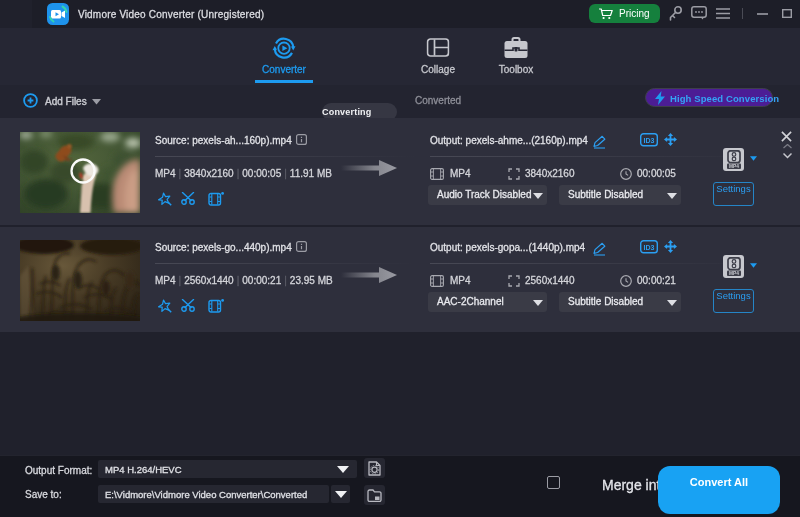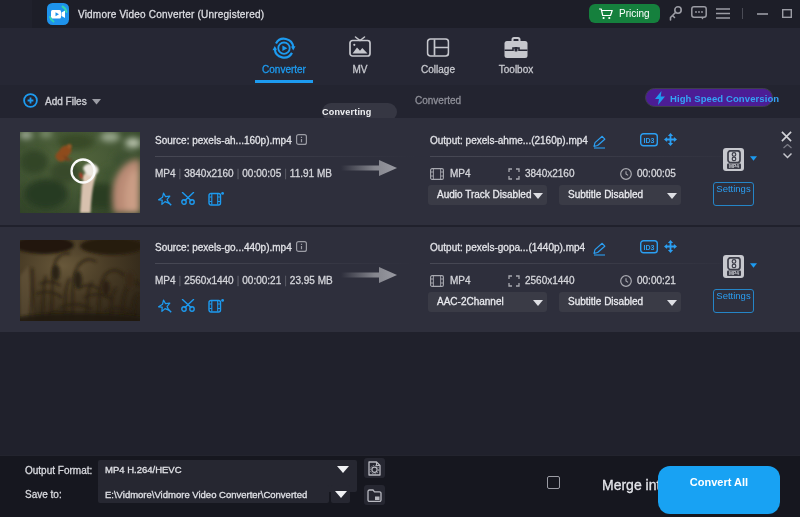--- a/index.html
+++ b/index.html
@@ -120,29 +120,20 @@
       <svg width="24" height="24" viewBox="0 0 24 24">
         <circle cx="12" cy="12.2" r="5.7" stroke="#1d9bf0" stroke-width="1.8" fill="none"></circle>
         <path d="M10.4 9.5 L15.4 12.2 L10.4 14.9 Z" fill="#1d9bf0"></path>
         <path d="M4 7.5 A9.2 9.2 0 0 1 21.2 11.2" stroke="#1d9bf0" stroke-width="2.2" fill="none"></path>
         <path d="M19 10.6 L23.5 10.2 L21.2 14.5 Z" fill="#1d9bf0"></path>
         <path d="M20 16.9 A9.2 9.2 0 0 1 2.8 13.2" stroke="#1d9bf0" stroke-width="2.2" fill="none"></path>
         <path d="M5 13.8 L0.5 14.2 L2.8 9.9 Z" fill="#1d9bf0"></path>
       </svg>
       <div class="lbl">Converter</div>
     </div>
-    <div class="tab" id="tab-mv" style="left:325px">
-      <svg width="22" height="21" viewBox="0 0 22 21">
-        <path d="M6.5 1 L11 4.5 L15.5 1" stroke="#c6c7cd" stroke-width="1.5" fill="none" stroke-linecap="round"></path>
-        <rect x="1" y="4.5" width="20" height="15.5" rx="2.5" stroke="#c6c7cd" stroke-width="1.7" fill="none"></rect>
-        <circle cx="5.3" cy="8.8" r="1.1" fill="#c6c7cd"></circle>
-        <path d="M3.5 17.5 L8 11.5 L11 14.8 L13.3 12 L18.5 17.5 Z" fill="#c6c7cd"></path>
-      </svg>
-      <div class="lbl">MV</div>
-    </div>
     <div class="tab" id="tab-collage" style="left:403px">
       <svg width="23" height="19" viewBox="0 0 23 19" style="top:10px">
         <rect x="1" y="1" width="21" height="17" rx="3" stroke="#c6c7cd" stroke-width="1.7" fill="none"></rect>
         <path d="M8 1.5 V17.5 M8 9.5 H22" stroke="#c6c7cd" stroke-width="1.7" fill="none"></path>
       </svg>
       <div class="lbl">Collage</div>
     </div>
     <div class="tab" id="tab-toolbox" style="left:481px">
       <svg width="25" height="21" viewBox="0 0 25 21" style="top:9px">
         <path d="M9 4 V2.5 A1.5 1.5 0 0 1 10.5 1 H14.5 A1.5 1.5 0 0 1 16 2.5 V4" stroke="#c6c7cd" stroke-width="2" fill="none"></path>
@@ -440,21 +431,21 @@
       </div>
       <svg class="fmtcaret" style="top:36px" width="7" height="5" viewBox="0 0 9 6">
           <path d="M0 0 L4.5 6 L9 0 Z" fill="#1d9bf0"></path>
         </svg>
       <div class="settings" style="top:62px">Settings</div>
     </div>
   </div>
 
   <div id="bottombar">
     <div class="blbl" style="top:9px">Output Format:</div>
-    <div class="bbox" style="left:98px;top:4px;width:259px;height:32px">
+    <div class="bbox" style="left:98px;top:4px;width:259px;height:18px">
       <span style="position:absolute;left:7px;top:4px">MP4 H.264/HEVC</span>
       <svg style="position:absolute;left:239px;top:6px" width="12" height="7" viewBox="0 0 12 7">
           <path d="M0 0 L6 7 L12 0 Z" fill="#f0f1f4"></path>
         </svg>
     </div>
     <div class="bbtn" style="top:2px">
       <svg style="position:absolute;left:4px;top:2.5px" width="13" height="15" viewBox="0 0 13 15">
         <path d="M1 1 H8.5 L12 4.5 V14 H1 Z" stroke="#b8b9c0" stroke-width="1.3" fill="none" stroke-linejoin="round"></path>
         <path d="M8.5 1 V4.5 H12" stroke="#b8b9c0" stroke-width="1.1" fill="none"></path>
         <circle cx="6.5" cy="8.7" r="2.6" stroke="#b8b9c0" stroke-width="1.2" fill="none"></circle>

